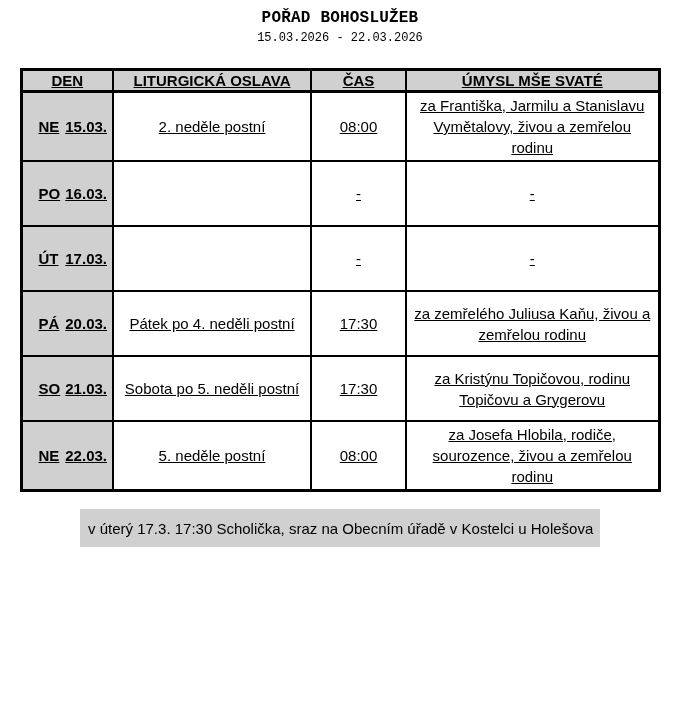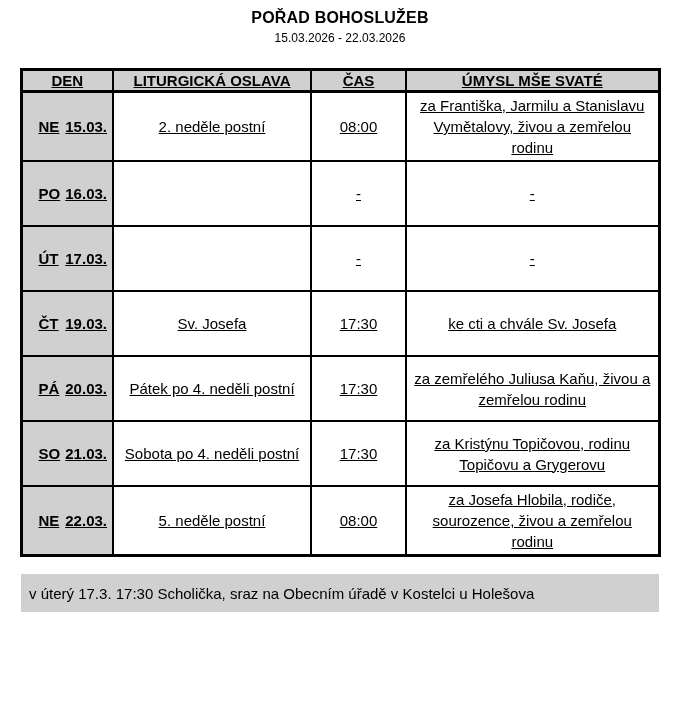--- a/index.html
+++ b/index.html
@@ -7,21 +7,21 @@
     margin: 0;
     padding: 0;
     width: 680px;
     height: 727px;
     background: #ffffff;
     color: #000000;
     font-family: "Liberation Sans", sans-serif;
   }
   .page { width: 680px; height: 727px; overflow: hidden; }
 
-  .titles { text-align: center; padding-top: 8px; }
+  .titles { text-align: center; padding-top: 8px; font-family: Liberation Mono, monospace; }
   .title-line1, .title-line2 {
     font-weight: bold;
     font-size: 16px;
     line-height: 20px;
     letter-spacing: 0.2px;
   }
   .title-line3 {
     font-size: 12px;
     line-height: 21px;
   }
@@ -65,21 +65,21 @@
     display: flex;
     justify-content: space-between;
     align-items: center;
   }
   td.celeb-cell, td.time-cell, td.int-cell {
     text-align: center;
     line-height: 21px;
   }
 
   .footer-bar {
-    width: 638px;
+    width: 520px;
     height: 38px;
     margin: 17px auto 0 auto;
     background: var(--gray, #d0d0d0);
     display: flex;
     align-items: center;
     padding-left: 8px;
     font-size: 15px;
   }
 </style>
 </head>
@@ -137,47 +137,36 @@
             <span>17.03.</span>
           </span>
         </td>
         <td class="celeb-cell"></td>
         <td class="time-cell">-</td>
         <td class="int-cell">-</td>
       </tr>
       <tr>
         <td class="day-cell">
           <span class="day-wrap">
-            <span>ČT</span>
-            <span>19.03.</span>
-          </span>
-        </td>
-        <td class="celeb-cell">Sv. Josefa</td>
-        <td class="time-cell">17:30</td>
-        <td class="int-cell">ke cti a chvále Sv. Josefa</td>
-      </tr>
-      <tr>
-        <td class="day-cell">
-          <span class="day-wrap">
             <span>PÁ</span>
             <span>20.03.</span>
           </span>
         </td>
         <td class="celeb-cell">Pátek po 4. neděli postní</td>
         <td class="time-cell">17:30</td>
         <td class="int-cell">za zemřelého Juliusa Kaňu, živou a zemřelou rodinu</td>
       </tr>
       <tr>
         <td class="day-cell">
           <span class="day-wrap">
             <span>SO</span>
             <span>21.03.</span>
           </span>
         </td>
-        <td class="celeb-cell">Sobota po 4. neděli postní</td>
+        <td class="celeb-cell">Sobota po 5. neděli postní</td>
         <td class="time-cell">17:30</td>
         <td class="int-cell">za Kristýnu Topičovou, rodinu Topičovu a Grygerovu</td>
       </tr>
       <tr>
         <td class="day-cell">
           <span class="day-wrap">
             <span>NE</span>
             <span>22.03.</span>
           </span>
         </td>

